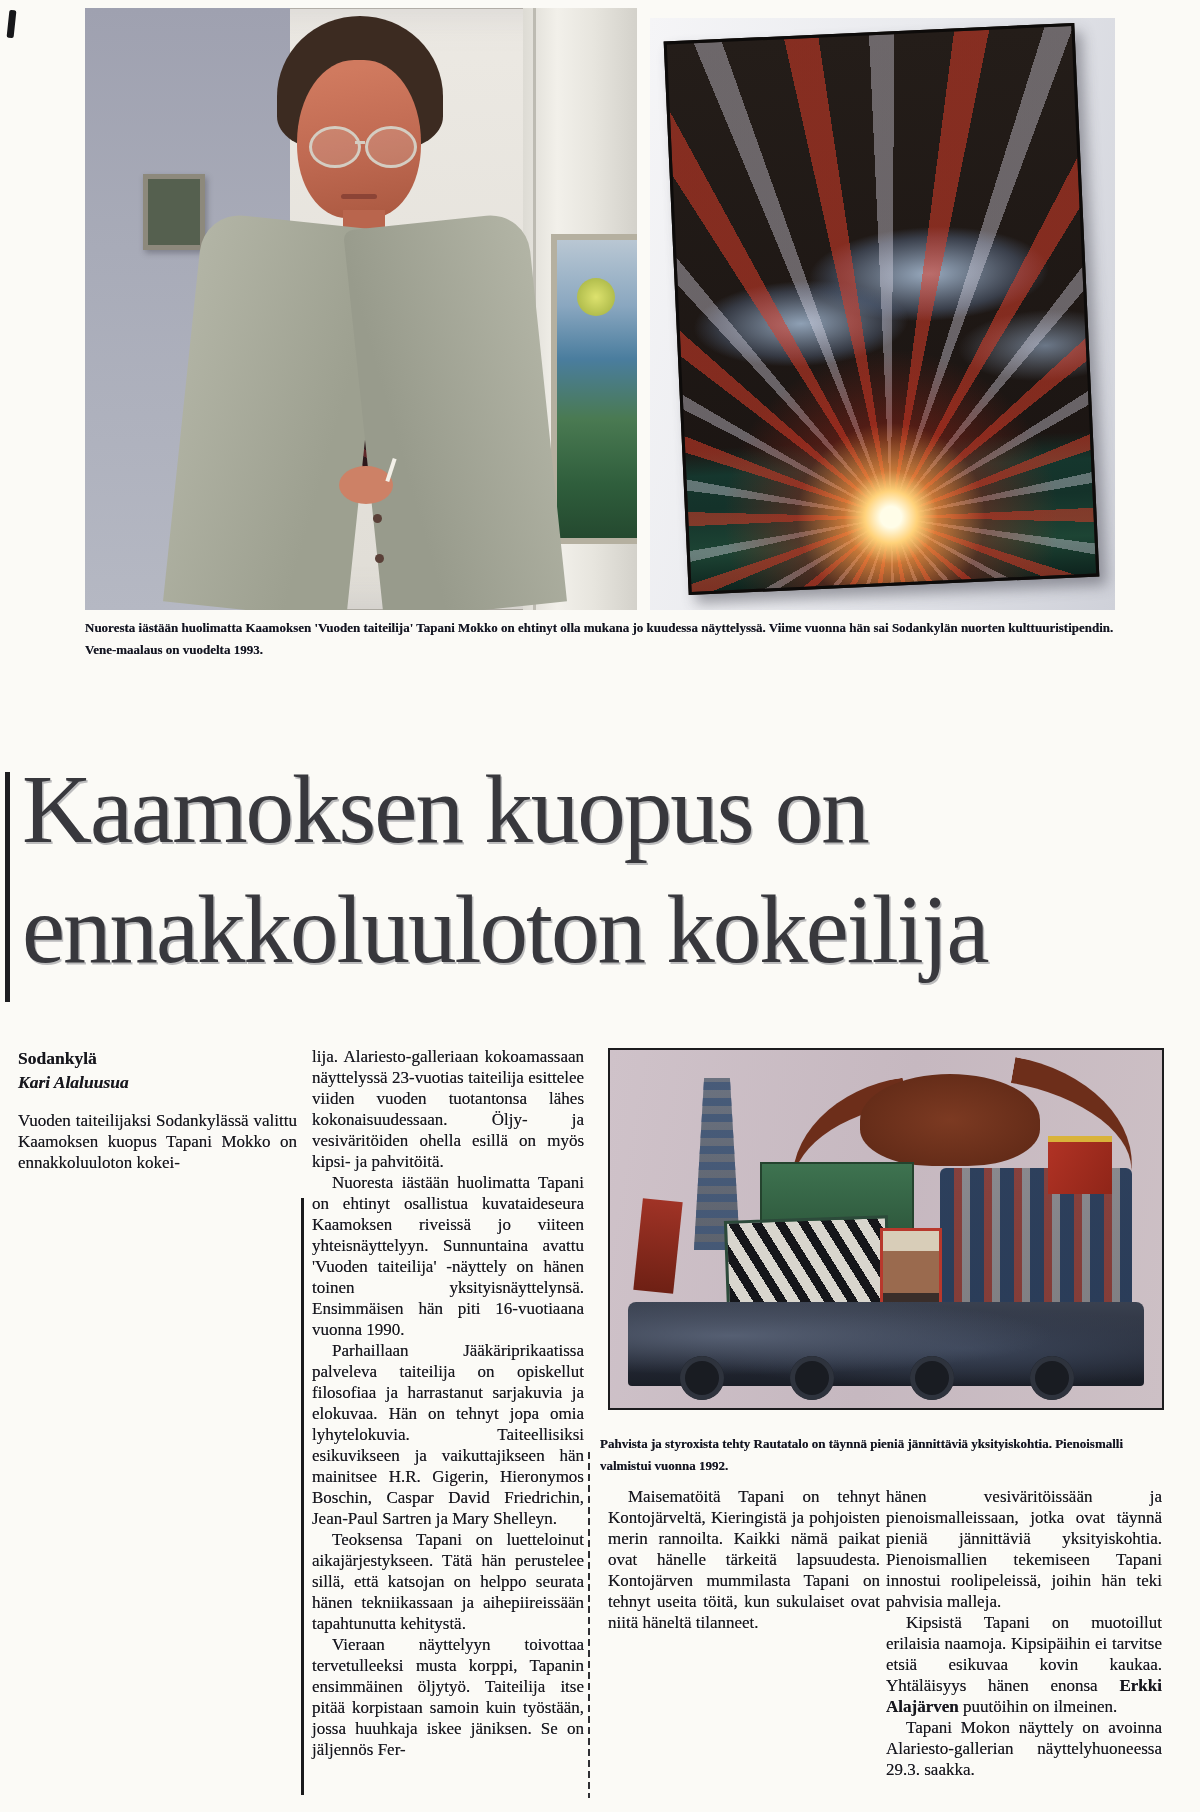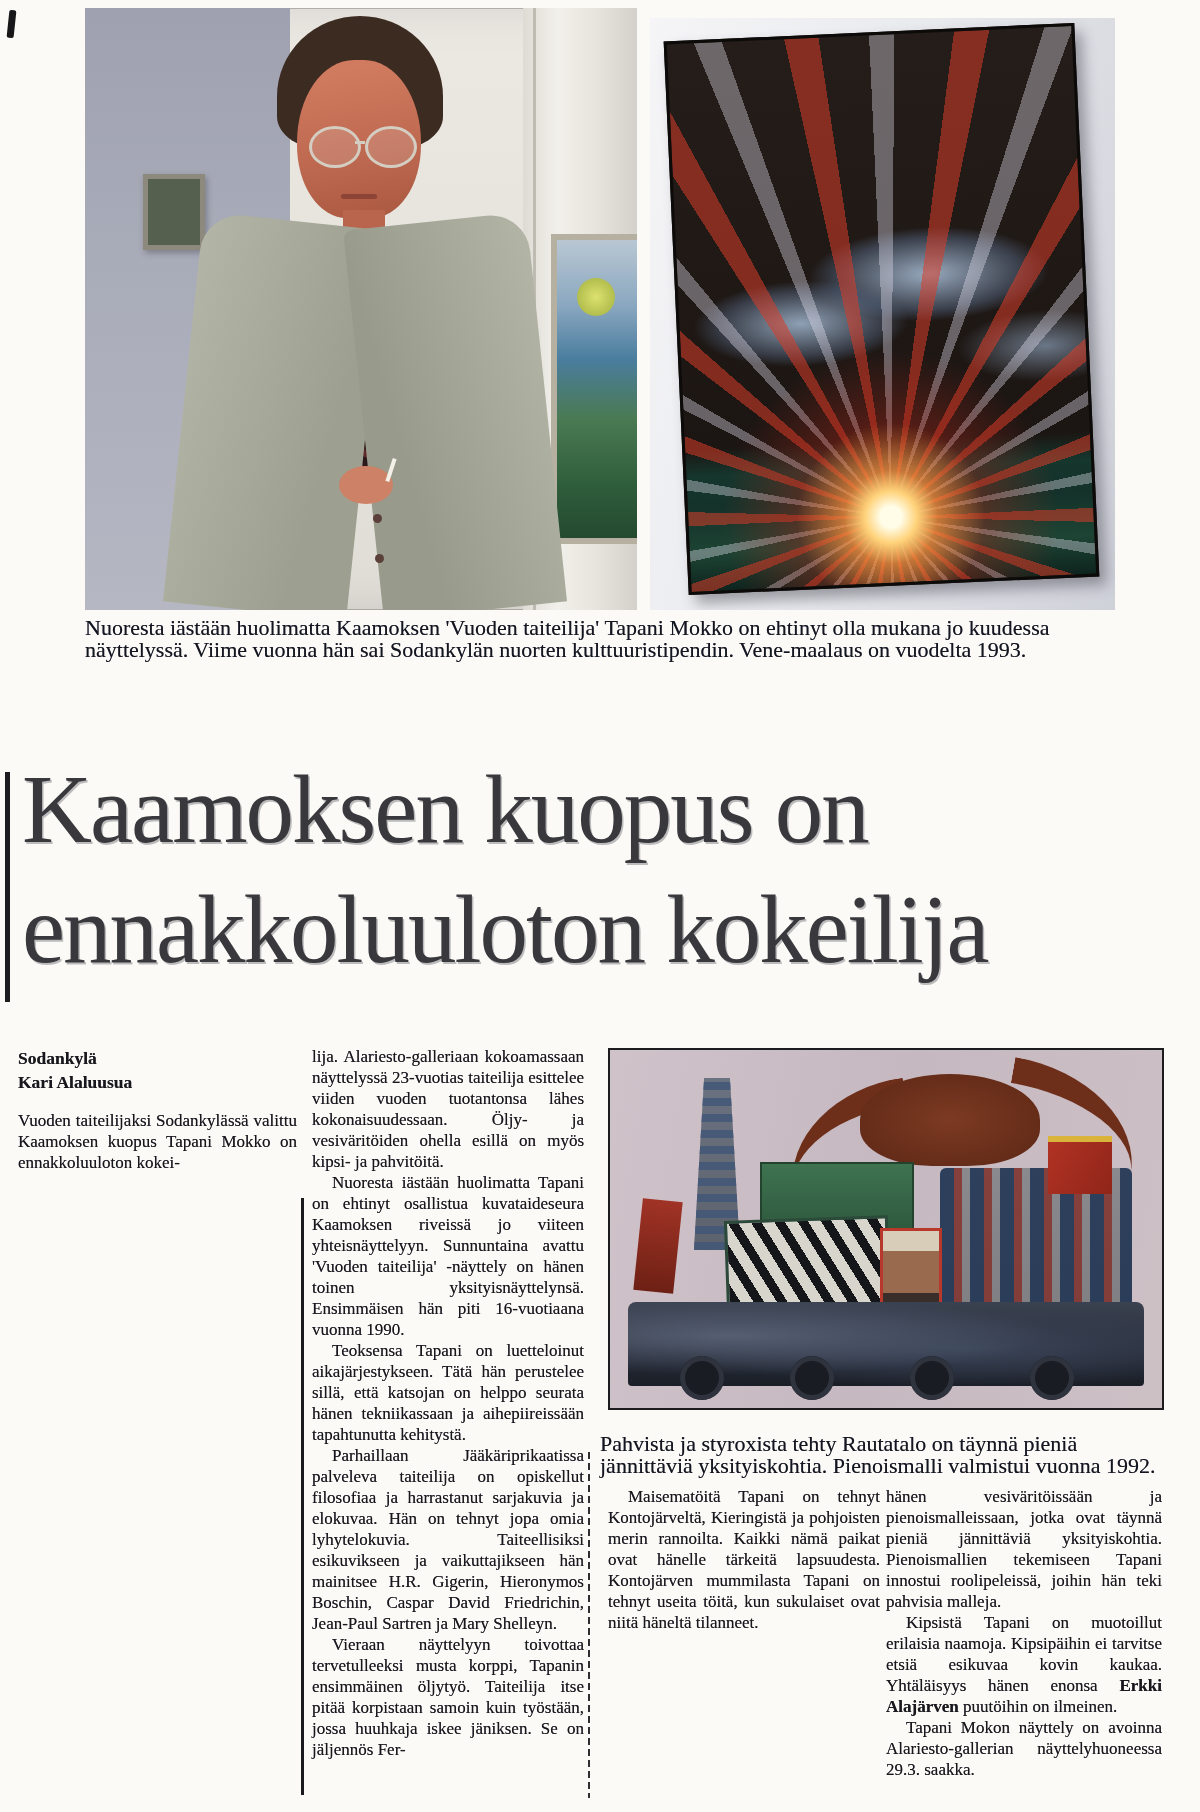--- a/index.html
+++ b/index.html
@@ -67,42 +67,42 @@
     background-image:
       radial-gradient(circle at 50% 88%, #fffde8 0 2%, #ffd27a 5%, rgba(255,140,60,.75) 9%, rgba(180,40,25,.35) 18%, transparent 32%),
       repeating-conic-gradient(from 250deg at 50% 88%, rgba(215,60,40,.55) 0deg 4deg, rgba(30,20,18,0) 4deg 10deg, rgba(228,224,238,.38) 10deg 13deg, rgba(30,20,18,0) 13deg 20deg),
       radial-gradient(ellipse 34% 10% at 30% 52%, rgba(155,175,198,.9), rgba(90,110,140,.4) 60%, transparent 78%),
       radial-gradient(ellipse 38% 11% at 62% 44%, rgba(165,185,208,.9), rgba(90,110,140,.45) 60%, transparent 78%),
       radial-gradient(ellipse 30% 9% at 90% 58%, rgba(140,160,185,.7), transparent 72%),
       linear-gradient(to bottom, rgba(0,0,0,0) 0 74%, rgba(20,60,50,.85) 79%, #14322a 85%, #1d4434 93%, #0e241e 100%),
       linear-gradient(#241d19,#191311);}
 
   
-  .caption{font-weight:normal;font-size:22px;line-height:22px;color:#13151f;
+  .caption{font-weight:bold;font-size:13px;line-height:22px;color:#13151f;
     text-shadow:0 0 .4px rgba(15,15,50,.55);}
   .cap-top{left:85px;top:617px;width:1048px;}
   .cap-model{left:600px;top:1413px;width:560px;margin-top:20px;}
 
   
   .headline-rule{left:5px;top:772px;width:5px;height:230px;background:#1d1d20;}
   .headline{left:22px;top:750px;width:1095px;font-size:97px;line-height:120px;
     letter-spacing:-2px;color:#38383d;white-space:nowrap;
     text-shadow:1.5px 1.5px 0 rgba(95,95,105,.4);}
 
   
   .col{position:absolute;width:272px;font-size:17px;line-height:21px;
     text-align:justify;color:#17171c;text-shadow:0 0 .5px rgba(10,10,35,.6);}
   .col p{margin:0;}
   .col p.ind{text-indent:20px;}
   .col1{left:18px;top:1046px;width:279px;}
   .col2{left:312px;top:1046px;}
   .col3{left:608px;top:1486px;}
   .col4{left:886px;top:1486px;width:276px;font-family:Liberation Serif, serif;}
   .byl{font-weight:bold;font-size:17.5px;line-height:24px;text-align:left;}
-  .byl-author{}
+  .byl-author{font-style:italic;}
   .byl-gap{height:16px;}
   .boldname{font-weight:bold;}
 
   .rule1{left:301px;top:1198px;width:3px;height:597px;background:#1a1a1c;}
   .rule2{left:588px;top:1452px;width:2px;height:346px;
     background:repeating-linear-gradient(180deg,#2f2f33 0 7px, rgba(47,47,51,0) 7px 11px);}
 
   
   .ap{left:608px;top:1048px;width:552px;height:358px;border:2px solid #1c1c1e;overflow:hidden;
     background:linear-gradient(100deg,#cfc2c9 0%,#c6b8c0 50%,#cdc0c5 100%);}
@@ -183,22 +183,22 @@
   <div class="col col1">
     <div class="byl">Sodankylä</div>
     <div class="byl byl-author">Kari Alaluusua</div>
     <div class="byl-gap"></div>
     <p>Vuoden taiteilijaksi Sodankylässä valittu Kaamoksen kuopus Tapani Mokko on ennakkoluuloton kokei-</p>
   </div>
 
   <div class="col col2">
     <p>lija. Alariesto-galleriaan kokoamassaan näyttelyssä 23-vuotias taiteilija esittelee viiden vuoden tuotantonsa lähes kokonaisuudessaan. Öljy- ja vesiväritöiden ohella esillä on myös kipsi- ja pahvitöitä.</p>
     <p class="ind">Nuoresta iästään huolimatta Tapani on ehtinyt osallistua kuvataideseura Kaamoksen riveissä jo viiteen yhteisnäyttelyyn. Sunnuntaina avattu 'Vuoden taiteilija' -näyttely on hänen toinen yksityisnäyttelynsä. Ensimmäisen hän piti 16-vuotiaana vuonna 1990.</p>
+    <p class="ind">Parhaillaan Jääkäriprikaatissa palveleva taiteilija on opiskellut filosofiaa ja harrastanut sarjakuvia ja elokuvaa. Hän on tehnyt jopa omia lyhytelokuvia. Taiteellisiksi esikuvikseen ja vaikuttajikseen hän mainitsee H.R. Gigerin, Hieronymos Boschin, Caspar David Friedrichin, Jean-Paul Sartren ja Mary Shelleyn.</p>
     <p class="ind">Teoksensa Tapani on luetteloinut aikajärjestykseen. Tätä hän perustelee sillä, että katsojan on helppo seurata hänen tekniikassaan ja aihepiireissään tapahtunutta kehitystä.</p>
-    <p class="ind">Parhaillaan Jääkäriprikaatissa palveleva taiteilija on opiskellut filosofiaa ja harrastanut sarjakuvia ja elokuvaa. Hän on tehnyt jopa omia lyhytelokuvia. Taiteellisiksi esikuvikseen ja vaikuttajikseen hän mainitsee H.R. Gigerin, Hieronymos Boschin, Caspar David Friedrichin, Jean-Paul Sartren ja Mary Shelleyn.</p>
     <p class="ind">Vieraan näyttelyyn toivottaa tervetulleeksi musta korppi, Tapanin ensimmäinen öljytyö. Taiteilija itse pitää korpistaan samoin kuin työstään, jossa huuhkaja iskee jäniksen. Se on jäljennös Fer-</p>
   </div>
 
   <div class="abs rule1"></div>
   <div class="abs rule2"></div>
 
   <div class="abs ap">
     <div class="abs ap-tower"></div>
     <div class="abs ap-horn l"></div>
     <div class="abs ap-horncore"></div>

